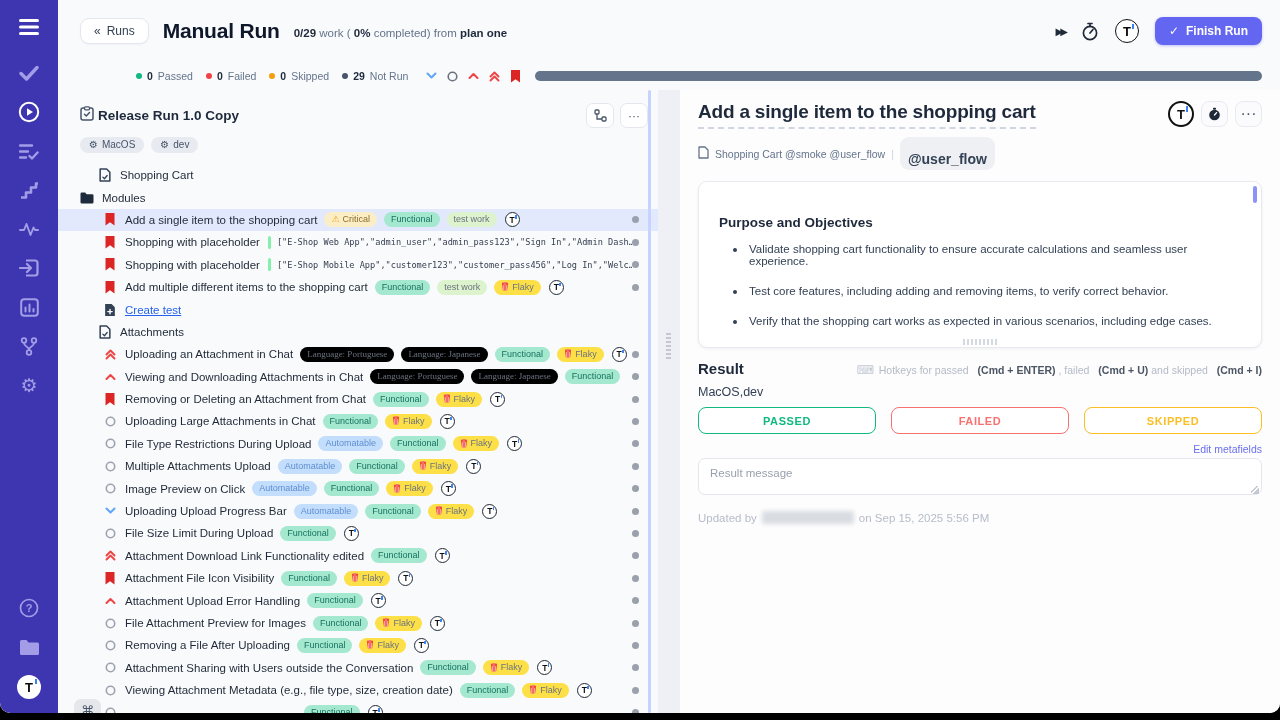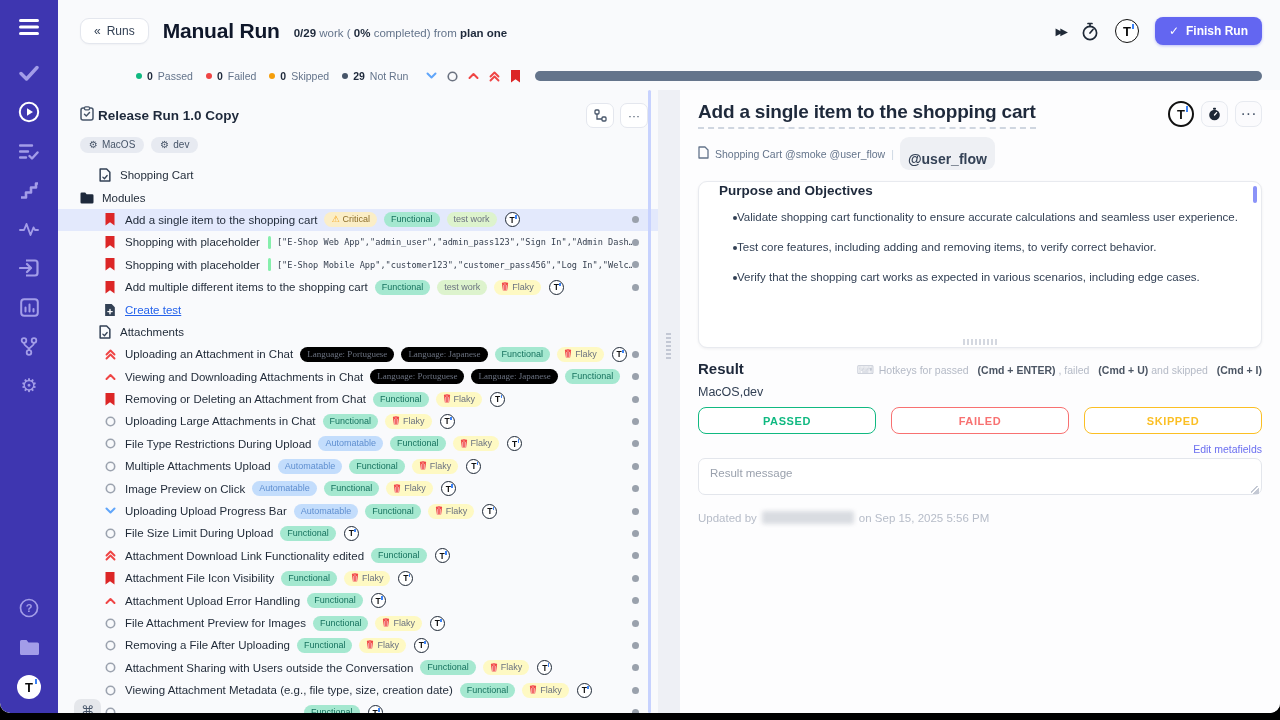--- a/index.html
+++ b/index.html
@@ -71,21 +71,21 @@
   .trow.sel { background:#e3e9fc; }
   .trow .ric { flex:none; display:flex; align-items:center; justify-content:center; width:14px; margin-right:8px; }
   .ind0 { padding-left:22px; } .ind1 { padding-left:40px; } .ind2 { padding-left:45px; }
   .trow .lbl { white-space:nowrap; }
   .badge { flex:none; margin-left:7px; border-radius:9px; padding:2px 7px 3px; font-size:9px;
     display:flex; align-items:center; gap:3px; white-space:nowrap; }
   .b-critical { background:#fbeec7; color:#8c6d2a; }
   .b-critical .warn { color:#f59e0b; font-size:9px; }
   .b-functional { background:#a5e8d0; color:#16725e; }
   .b-testwork { background:#ddf3cd; color:#6b7280; }
-  .b-flaky { background:#fef9c3; color:#6b7280;text-align:right; }
+  .b-flaky { background:#fde047; color:#6b7280;text-align:right; }
   .b-automatable { background:#c3ddfc; color:#5f8fd0; }
   .b-language { background:#000000; color:#6b7280;font-family:Liberation Serif, serif; }
   .ticon { flex:none; width:15px; height:15px; border:1.4px solid #1f2937; border-radius:50%;
     margin-left:8px; display:flex; align-items:center; justify-content:center;
     font-size:8.5px; font-weight:800; color:#111; background:#fff; position:relative; }
   .ticon::after { content:""; position:absolute; top:2px; right:2px; width:1.5px; height:3.5px; background:#3b82f6; }
   .rdot { width:7px; height:7px; border-radius:50%; background:#9aa1ac; margin-left:auto;
     margin-right:19px; flex:none; }
   .codebar { flex:none; width:3px; height:13px; background:#86efac; border-radius:2px; margin:0 6px 0 8px; }
   .codetx { font-family:"DejaVu Sans Mono","Liberation Mono",monospace; font-size:8.6px;
@@ -107,25 +107,25 @@
   .ticon-lg { width:26px; height:26px; border-width:2px; margin-left:0; font-size:13px; }
   .ticon-lg::after { width:2.5px; height:6px; top:3px; right:4px; }
   .sq-btn-sm { width:27px; height:26px; background:#fbfbfd; border:1px solid #e7eaf0; border-radius:8px;
     display:flex; align-items:center; justify-content:center; cursor:pointer; color:#475569; }
   .crumb { display:flex; align-items:center; gap:6px; margin-top:8px; font-size:10.5px; color:#64748b; }
   .crumb .sep { color:#cbd5e1; }
   .crumb-pill { background:#eef0f4; border-radius:9px; padding:14px 8px 3px; font-size:14px;
     font-weight:700; color:#334155; }
 
   .desc-card { margin-top:11px; background:#fff; border:1px solid #e8eaef; border-radius:9px;
-    box-shadow:0 1px 3px rgba(15,23,42,.06); height:167px; padding:1px 20px; position:relative;
+    box-shadow:0 1px 3px rgba(15,23,42,.06); height:167px; padding:33px 20px; position:relative;
     overflow:hidden; }
   .desc-h { font-size:13.5px; font-weight:700; color:#1e293b; }
   .bullets { margin-top:13px; }
-  .bullet { display:flex; gap:0; font-size:11.5px; color:#334155; margin-bottom:18px; padding-left:14px; }
+  .bullet { display:flex; gap:12px; font-size:11.5px; color:#334155; margin-bottom:18px; padding-left:14px; }
   .bullet .bd { width:4px; height:4px; border-radius:50%; background:#334155; margin-top:5px; flex:none; }
   .card-scroll { position:absolute; top:4px; right:4px; width:4px; height:17px; background:#8b93f8; border-radius:2px; }
   .card-resize { position:absolute; bottom:2px; left:50%; transform:translateX(-50%); width:34px; height:6px;
     background:repeating-linear-gradient(90deg,#d4d8e0 0 2px, transparent 2px 4px); }
 
   .result-row { display:flex; align-items:baseline; margin-top:12px; }
   .result-h { font-size:15px; font-weight:800; color:#1e293b; }
   .hotkeys { margin-left:auto; font-size:10.5px; color:#b4bac6; display:flex; align-items:center; gap:3px; }
   .hotkeys b { color:#4b5563; }
   .kb { font-size:12px; color:#c2c7d2; margin-right:2px; }

